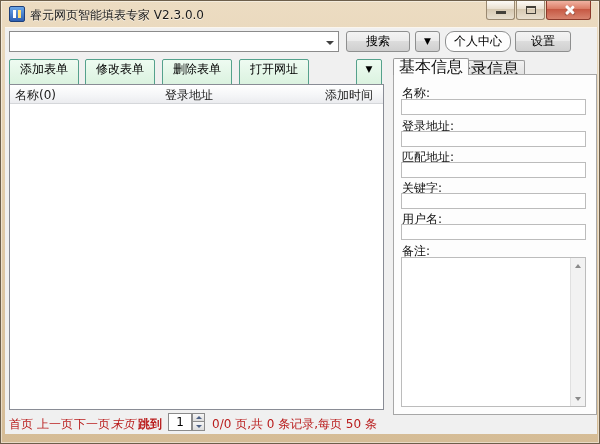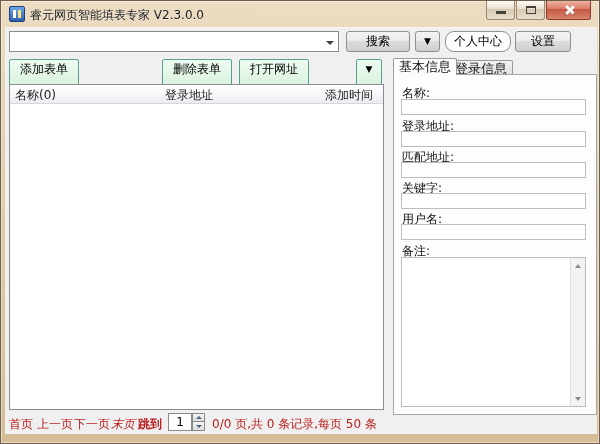--- a/index.html
+++ b/index.html
@@ -101,21 +101,21 @@
     background:linear-gradient(to bottom,#ffffff,#f4f5f7 60%,#ebecef);
     border-bottom:1px solid #d5d7da;
   }
   .hcell { position:absolute; top:2px; white-space:nowrap; color:#1a1a1a; }
   .hc0 { left:5px; } .hc1 { left:155px; } .hc2 { left:315px; }
   .list-body { position:absolute; left:0; top:19px; right:0; bottom:0; background:#fff; }
 
   
   .tab {
     position:absolute; height:16px; padding:0 5px; line-height:16px;
-    border:1px solid #9a9a9a; border-bottom:none; font-size:13px;
+    border:1px solid #9a9a9a; border-bottom:none; font-size:16px;
     cursor:default; white-space:nowrap; z-index:3;
   }
   .tab.active { top:30px; background:#fdfdfd; height:17px; border-radius:2px 2px 0 0; }
   .tab.inactive { top:32px; background:linear-gradient(to bottom,#f2f2f2,#e0e0e0); border-radius:2px 2px 0 0; z-index:1; }
   .tab1 { left:388px; }
   .tab2 { left:444px; }
 
   .panel {
     position:absolute; left:388px; top:46px; width:204px; height:341px;
     background:#fdfdfd; border:1px solid #a7a7a7; z-index:2;
@@ -208,20 +208,21 @@
     <div class="combo">
       <input type="text" value="" style="">
       <div class="combo-arrow"></div>
     </div>
     <div class="btn btn-search">搜索</div>
     <div class="btn btn-sdrop">▼</div>
     <div class="btn btn-personal">个人中心</div>
     <div class="btn btn-settings">设置</div>
 
     <div class="gbtn add">添加表单</div>
+    <div class="gbtn mod">修改表单</div>
     <div class="gbtn del">删除表单</div>
     <div class="gbtn open">打开网址</div>
     <div class="gbtn more">▼</div>
 
     <div class="list">
       <div class="list-header">
         <div class="hcell hc0">名称(0)</div>
         <div class="hcell hc1">登录地址</div>
         <div class="hcell hc2">添加时间</div>
       </div>

